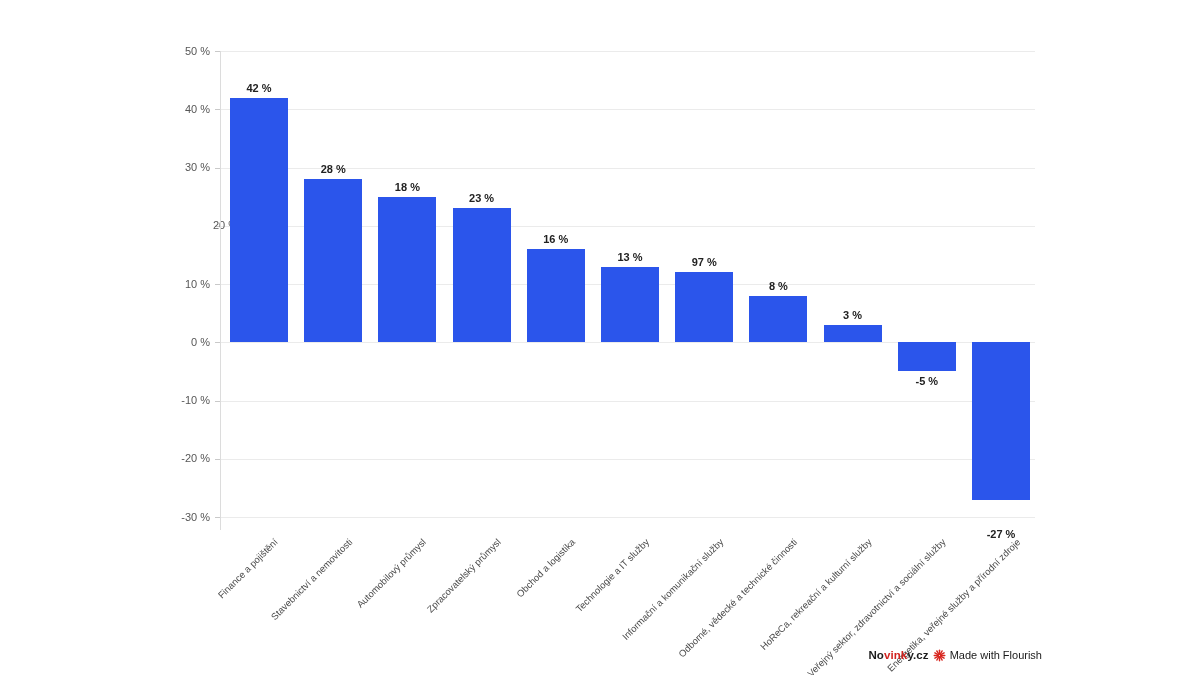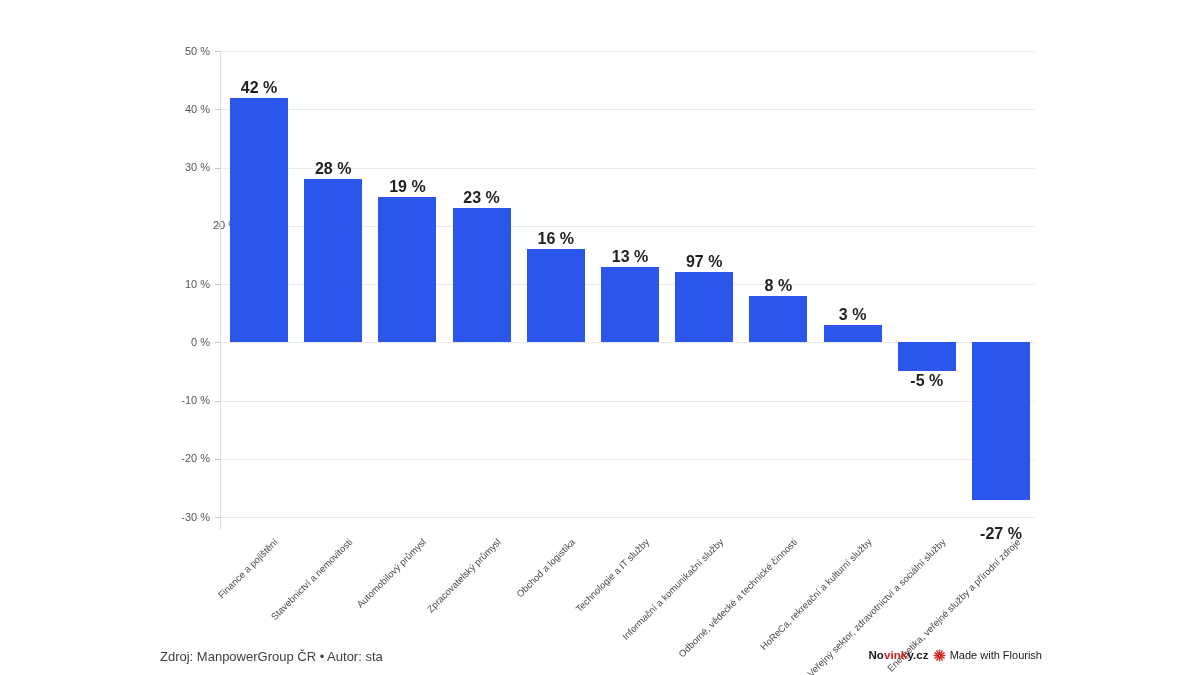--- a/index.html
+++ b/index.html
@@ -19,21 +19,21 @@
   .gridline{position:absolute;height:1px;background:#ebebeb;}
   .axis-line-y{position:absolute;width:1px;background:#dcdcdc;}
   .tick{position:absolute;width:5px;height:1px;background:#c9c9c9;}
   .ytick-label{
     position:absolute;width:60px;text-align:right;
     font-size:11px;color:#565656;line-height:11px;
   }
   .bar{position:absolute;background:#2b55eb;}
   .bar-value{
     position:absolute;width:90px;text-align:center;
-    font-size:16px;font-weight:700;color:#222;line-height:12px;
+    font-size:11px;font-weight:700;color:#222;line-height:12px;
   }
   .xcat-label{
     position:absolute;white-space:nowrap;
     font-size:9.5px;color:#4b4b4b;line-height:10px;
     transform:rotate(-45deg);transform-origin:100% 0;
   }
   .footer-source{
     position:absolute;left:160px;top:649px;
     font-size:13px;color:#3f3f3f;
   }
@@ -78,21 +78,21 @@
       <div class="tick" style="left: 215px; top: 517px;"></div>
       <div class="ytick-label" style="right: 990px; top: 511.5px;">-30 %</div>
       <div class="axis-line-y" style="left: 220px; top: 51px; height: 479px;"></div>
       <div class="bar" style="left: 230px; top: 97.6px; width: 58px; height: 244.65px; background: rgb(43, 85, 235);"></div>
       <div class="bar-value" style="left: 214px; top: 81.6px;">42 %</div>
       <div class="xcat-label" style="right: 927px; top: 537px;">Finance a pojištění</div>
       <div class="bar" style="left: 304.2px; top: 179.15px; width: 58px; height: 163.1px; background: rgb(43, 85, 235);"></div>
       <div class="bar-value" style="left: 288.2px; top: 163.15px;">28 %</div>
       <div class="xcat-label" style="right: 852.8px; top: 537px;">Stavebnictví a nemovitosti</div>
       <div class="bar" style="left: 378.4px; top: 196.625px; width: 58px; height: 145.625px; background: rgb(43, 85, 235);"></div>
-      <div class="bar-value" style="left: 362.4px; top: 180.625px;">19 %</div>
+      <div class="bar-value" style="left: 362.4px; top: 180.625px;">18 %</div>
       <div class="xcat-label" style="right: 778.6px; top: 537px;">Automobilový průmysl</div>
       <div class="bar" style="left: 452.6px; top: 208.275px; width: 58px; height: 133.975px; background: rgb(43, 85, 235);"></div>
       <div class="bar-value" style="left: 436.6px; top: 192.275px;">23 %</div>
       <div class="xcat-label" style="right: 704.4px; top: 537px;">Zpracovatelský průmysl</div>
       <div class="bar" style="left: 526.8px; top: 249.05px; width: 58px; height: 93.2px; background: rgb(43, 85, 235);"></div>
       <div class="bar-value" style="left: 510.8px; top: 233.05px;">16 %</div>
       <div class="xcat-label" style="right: 630.2px; top: 537px;">Obchod a logistika</div>
       <div class="bar" style="left: 601px; top: 266.525px; width: 58px; height: 75.725px; background: rgb(43, 85, 235);"></div>
       <div class="bar-value" style="left: 585px; top: 250.525px;">13 %</div>
       <div class="xcat-label" style="right: 556px; top: 537px;">Technologie a IT služby</div>
@@ -105,21 +105,20 @@
       <div class="bar" style="left: 823.6px; top: 324.775px; width: 58px; height: 17.475px; background: rgb(43, 85, 235);"></div>
       <div class="bar-value" style="left: 807.6px; top: 308.775px;">3 %</div>
       <div class="xcat-label" style="right: 333.4px; top: 537px;">HoReCa, rekreační a kulturní služby</div>
       <div class="bar" style="left: 897.8px; top: 342.25px; width: 58px; height: 29.125px; background: rgb(43, 85, 235);"></div>
       <div class="bar-value" style="left: 881.8px; top: 375.375px;">-5 %</div>
       <div class="xcat-label" style="right: 259.2px; top: 537px;">Veřejný sektor, zdravotnictví a sociální služby</div>
       <div class="bar" style="left: 972px; top: 342.25px; width: 58px; height: 157.275px; background: rgb(43, 85, 235);"></div>
       <div class="bar-value" style="left: 956px; top: 503.525px; margin-top: 24px;">-27 %</div>
       <div class="xcat-label" style="right: 185px; top: 537px;">Energetika, veřejné služby a přírodní zdroje</div>
     </div>
-  <div class="footer-source">Zdroj: ManpowerGroup ČR • Autor: sta</div>
   <div class="footer-credit">
     <span class="brand" id="brand"><span style="color: rgb(28, 28, 28);">No</span><span style="color: rgb(210, 35, 31);">vink</span><span style="color: rgb(28, 28, 28);">y.cz</span></span>
     <span class="flourish-icon">
       <svg width="13" height="13" viewBox="0 0 13 13" id="flourish-svg">
         <g stroke="#d8261f" stroke-width="1.4" stroke-linecap="round">
             <line x1="7.7" y1="6.5" x2="11.8" y2="6.5"></line>
             <line x1="7.539230484541326" y1="7.1" x2="11.089934640057525" y2="9.149999999999999"></line>
             <line x1="7.1" y1="7.539230484541326" x2="9.15" y2="11.089934640057525"></line>
             <line x1="6.5" y1="7.7" x2="6.5" y2="11.8"></line>
             <line x1="5.9" y1="7.539230484541326" x2="3.8500000000000014" y2="11.089934640057525"></line>

